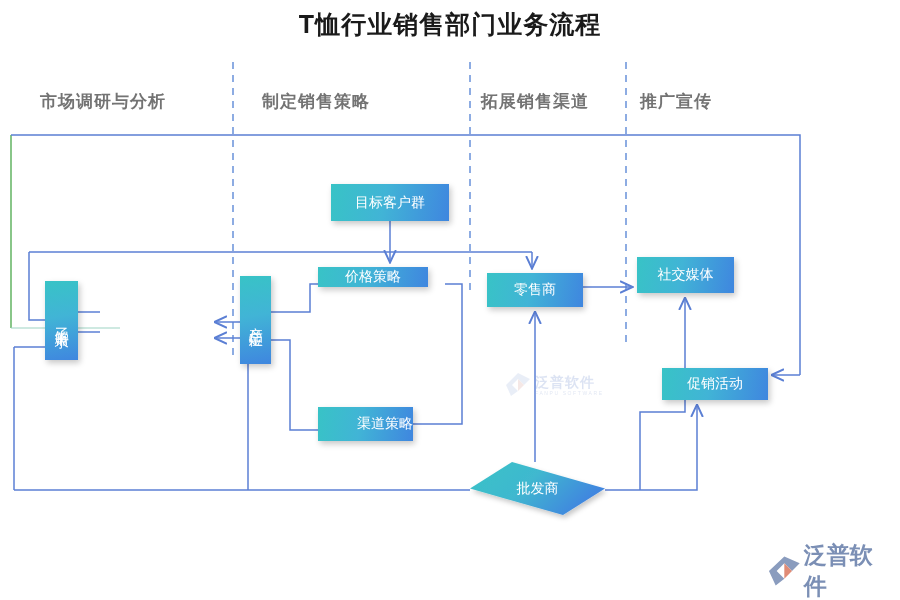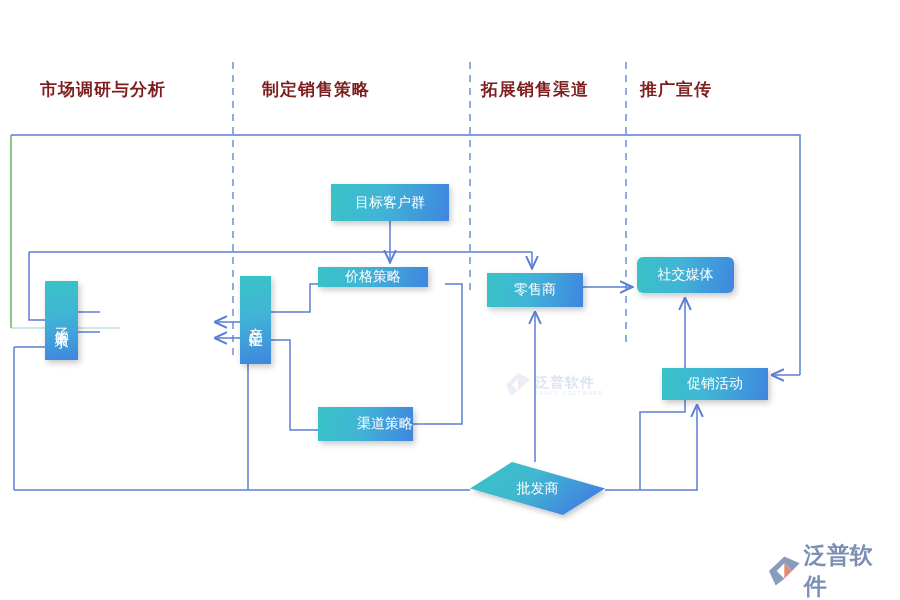--- a/index.html
+++ b/index.html
@@ -11,22 +11,22 @@
   #canvas{position:absolute;left:0;top:0;width:900px;height:600px;}
 
   
   .title{
     position:absolute;left:0;top:8px;width:900px;text-align:center;
     font-size:25px;font-weight:bold;color:#1a1a1a;letter-spacing:1px;
   }
 
   
   .phase{
-    position:absolute;font-size:17px;font-weight:bold;color:#7f1d1d;
-    white-space:nowrap;letter-spacing:1px;
+    position:absolute;font-size:17px;font-weight:bold;color:#737373;
+    white-space:nowrap;letter-spacing:1px;margin-top:12px;
   }
 
   
   svg.lines{position:absolute;left:0;top:0;width:900px;height:600px;overflow:visible;}
 
   
   .node{
     position:absolute;
     display:flex;align-items:center;justify-content:center;
     color:#ffffff;font-weight:normal;font-size:14px;
@@ -56,20 +56,21 @@
   
   .logo{position:absolute;left:768px;top:540px;width:124px;height:50px;z-index:6;}
   .logo-row{display:flex;align-items:center;}
   .logo-main{font-size:23px;font-weight:bold;color:#7b8fb5;letter-spacing:0px;margin-left:3px;}
 </style>
 </head>
 <body>
 
 <div id="canvas">
 
+  <div class="title">T恤行业销售部门业务流程</div>
 
   <div class="phase" style="left:40px;top:78px;">市场调研与分析</div>
   <div class="phase" style="left:262px;top:78px;">制定销售策略</div>
   <div class="phase" style="left:481px;top:78px;">拓展销售渠道</div>
   <div class="phase" style="left:640px;top:78px;">推广宣传</div>
 
   <svg class="lines" viewBox="0 0 900 600">
     <defs>
       <marker id="arr" markerWidth="9" markerHeight="9" refX="8" refY="4.5" orient="auto">
         <path d="M0,0.6 L8.4,4.5 L0,8.4" fill="none" stroke="#5b7fd4" stroke-width="1.3"></path>
@@ -162,21 +163,21 @@
 
 
   <div class="node vert" style="left:240px;top:276px;width:31px;height:88px;">
     <span>产品定位</span>
   </div>
 
   <div class="node" style="left:487px;top:273px;width:96px;height:34px;">
     <span>零售商</span>
   </div>
 
-  <div class="node" style="left:637px;top:257px;width:97px;height:36px;border-radius:6px;">
+  <div class="node" style="left:637px;top:257px;width:97px;height:36px;">
     <span>社交媒体</span>
   </div>
 
   <div class="node" style="left:662px;top:368px;width:106px;height:32px;">
     <span>促销活动</span>
   </div>
 
   <div class="node diamond" style="left:470px;top:462px;width:135px;height:53px;">
     <span class="diamond-label">批发商</span>
   </div>

